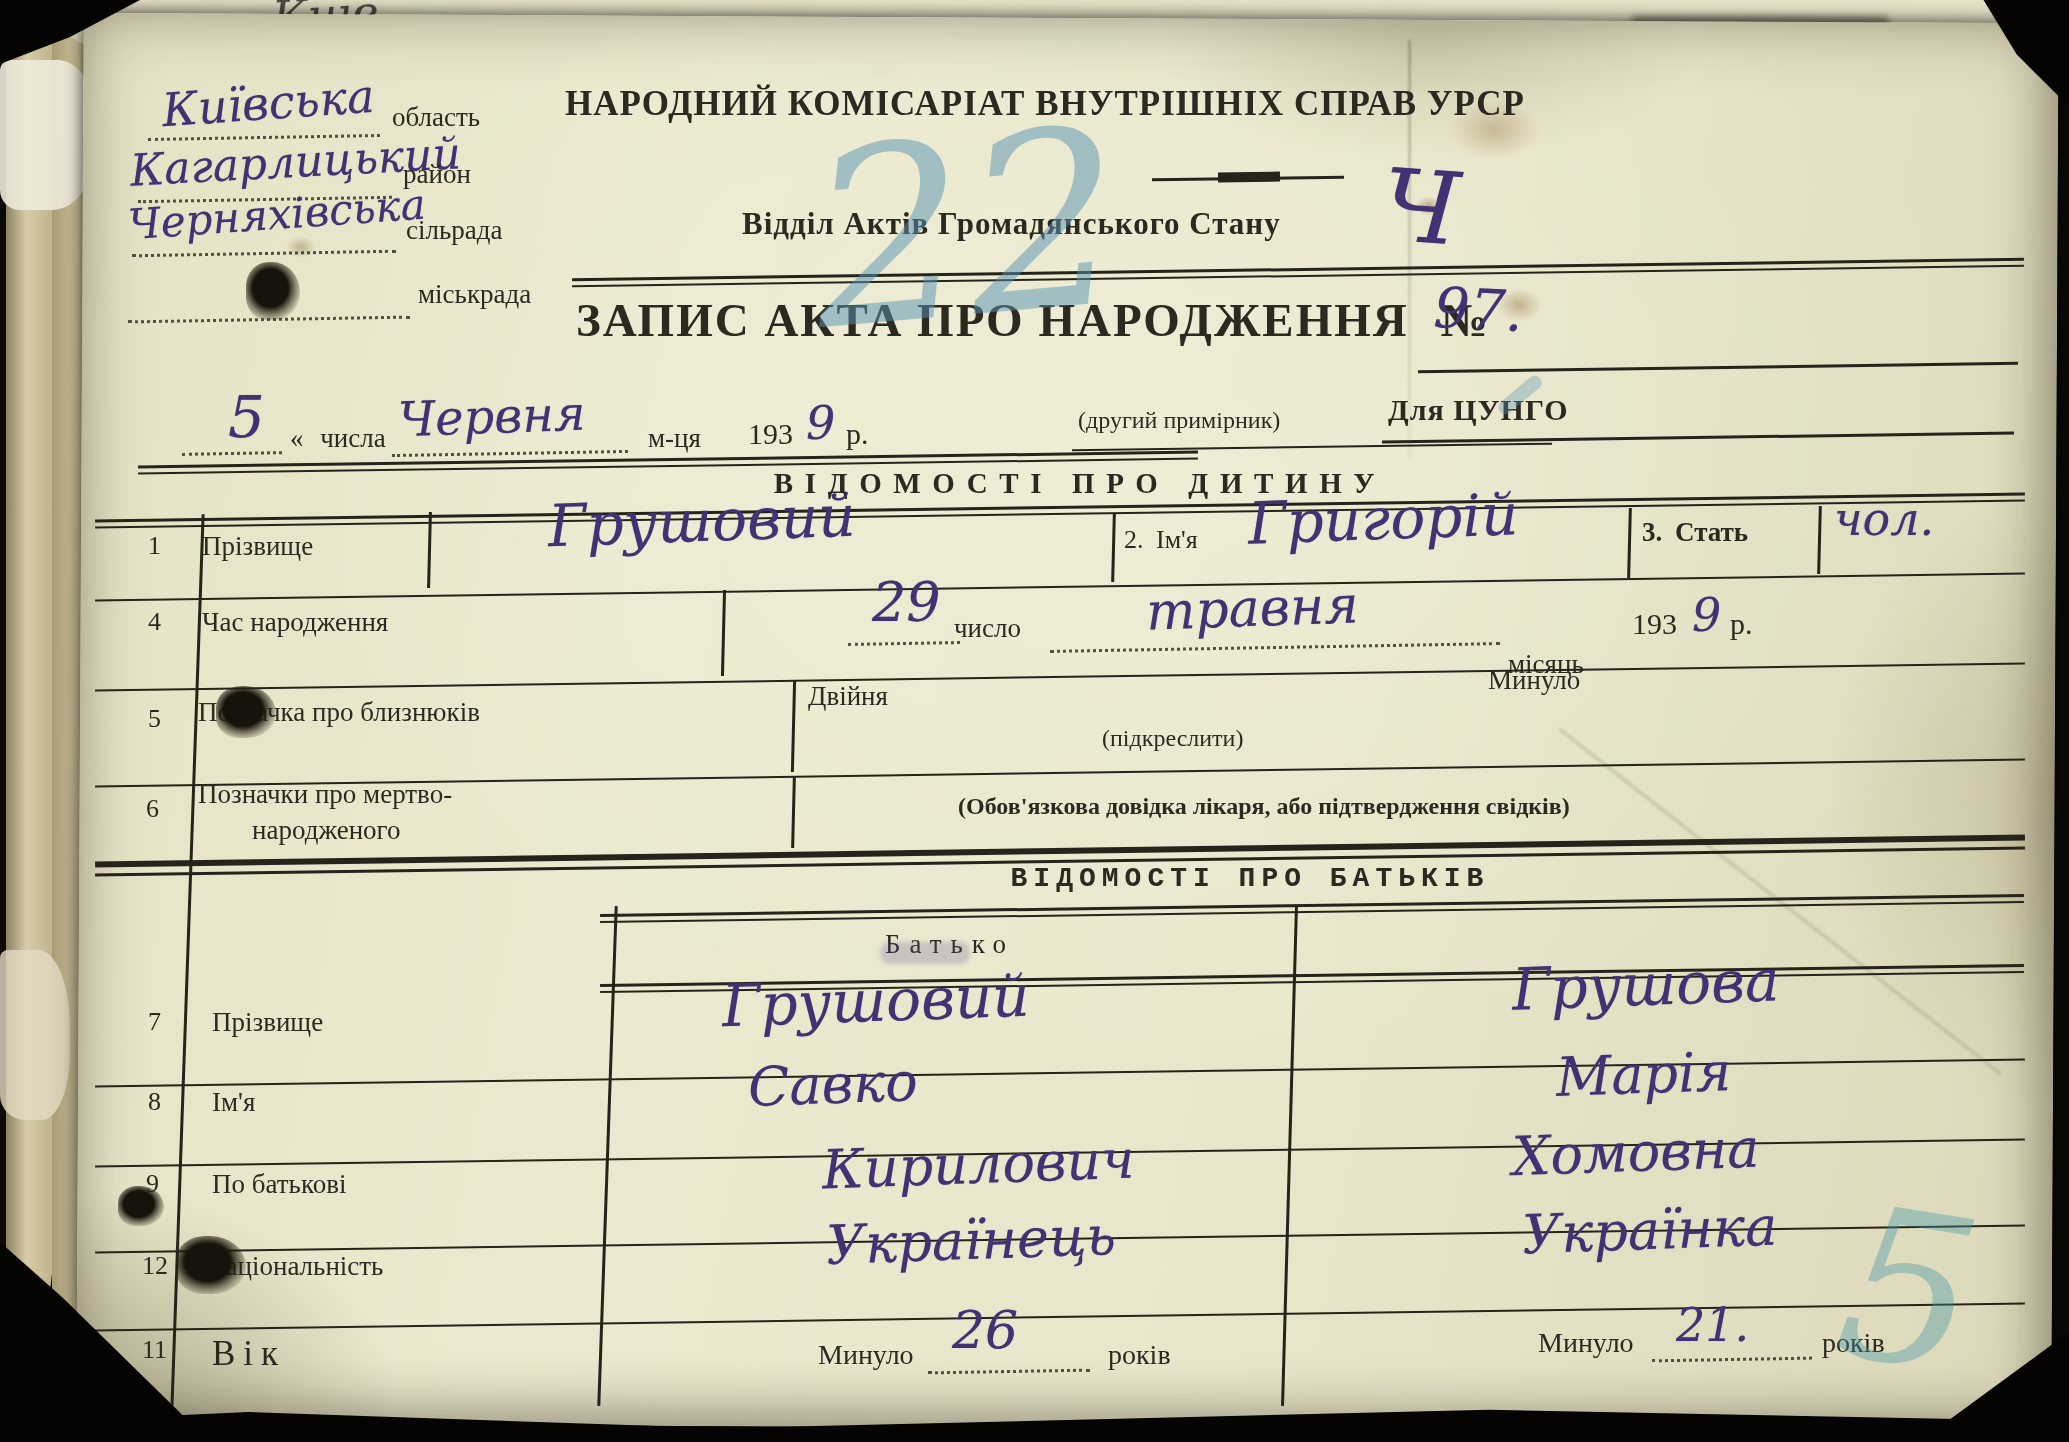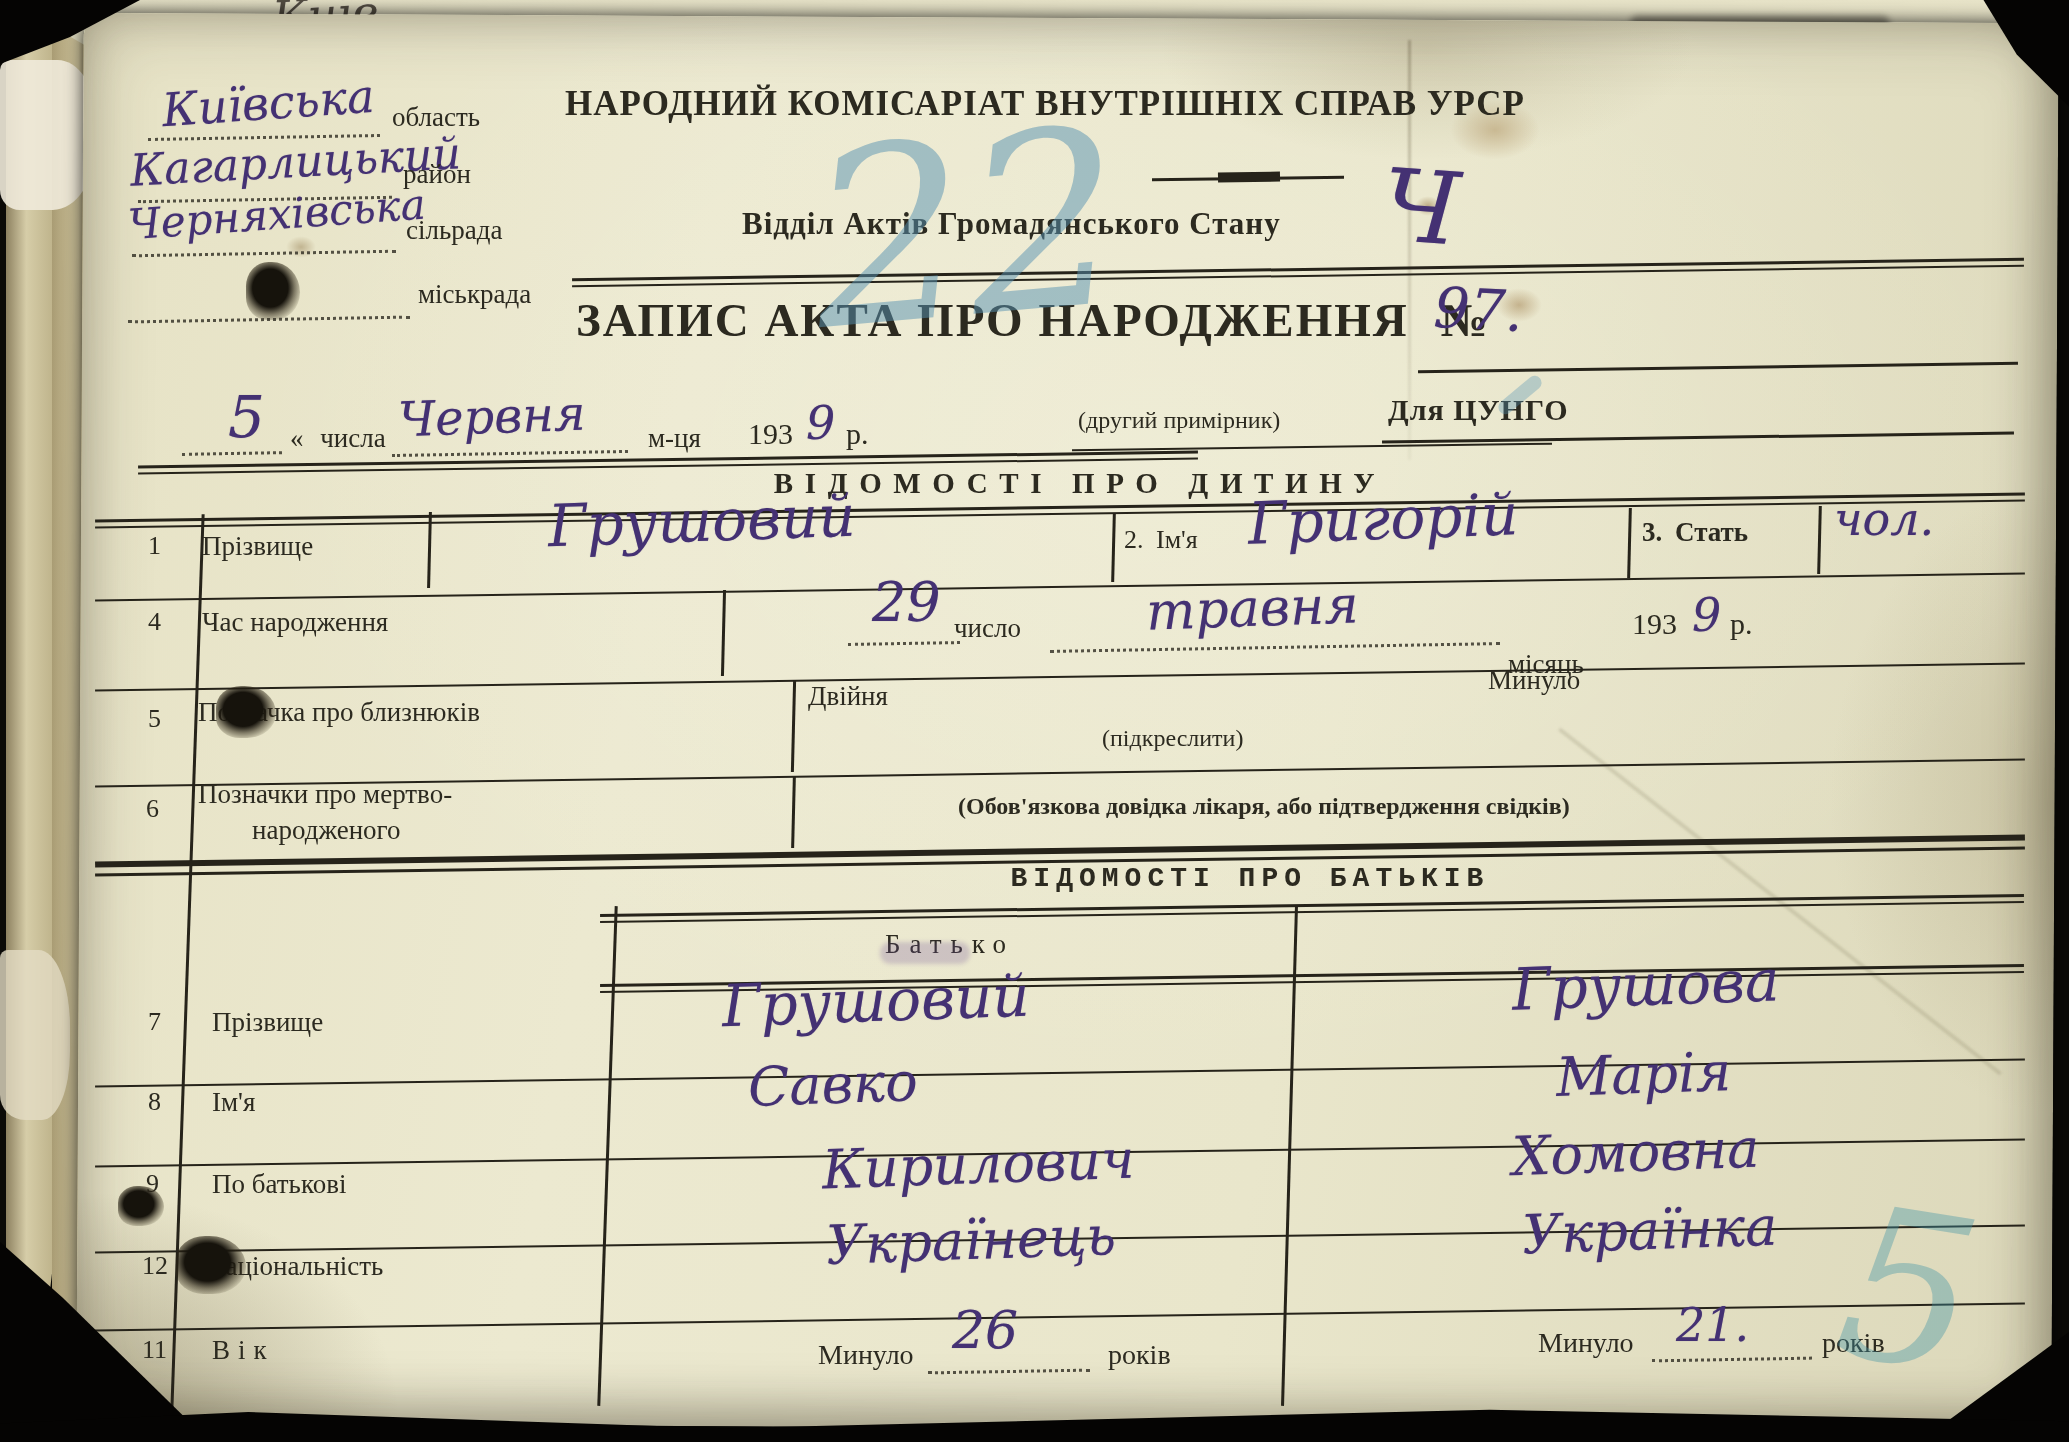--- a/index.html
+++ b/index.html
@@ -220,21 +220,21 @@
 
   <div class="print" style="left:142px;top:1252px;font-size:26px;">12</div>
   <div class="print" style="left:206px;top:1252px;font-size:27px;">Національність</div>
   <div class="blot" style="left:176px;top:1236px;width:70px;height:58px;"></div>
   <div class="blot" style="left:118px;top:1186px;width:46px;height:40px;"></div>
   <div class="hw" style="left:826px;top:1214px;font-size:54px;transform:rotate(-2deg);">Українець</div>
   <div class="hw" style="left:1522px;top:1204px;font-size:54px;transform:rotate(-2deg);">Українка</div>
   <div class="rule thin" style="left:95px;top:1316px;width:1930px;"></div>
 
   <div class="print" style="left:142px;top:1336px;font-size:26px;">11</div>
-  <div class="print" style="left:212px;top:1336px;font-size:27px;letter-spacing:8px;">Вік</div>
+  <div class="print" style="left:212px;top:1336px;font-size:35px;letter-spacing:8px;">Вік</div>
   <div class="print" style="left:818px;top:1340px;font-size:28px;">Минуло</div>
   <div class="hw" style="left:952px;top:1304px;font-size:52px;">26</div>
   <div class="dotted" style="left:928px;top:1370px;width:162px;"></div>
   <div class="print" style="left:1108px;top:1340px;font-size:28px;">років</div>
   <div class="print" style="left:1538px;top:1328px;font-size:28px;">Минуло</div>
   <div class="hw" style="left:1676px;top:1302px;font-size:46px;">21.</div>
   <div class="dotted" style="left:1652px;top:1358px;width:160px;"></div>
   <div class="print" style="left:1822px;top:1328px;font-size:28px;">років</div>
 
   <div class="bluemark" style="left:1842px;top:1186px;font-size:210px;color:rgba(62,148,165,.38);transform:rotate(9deg);">5</div>

